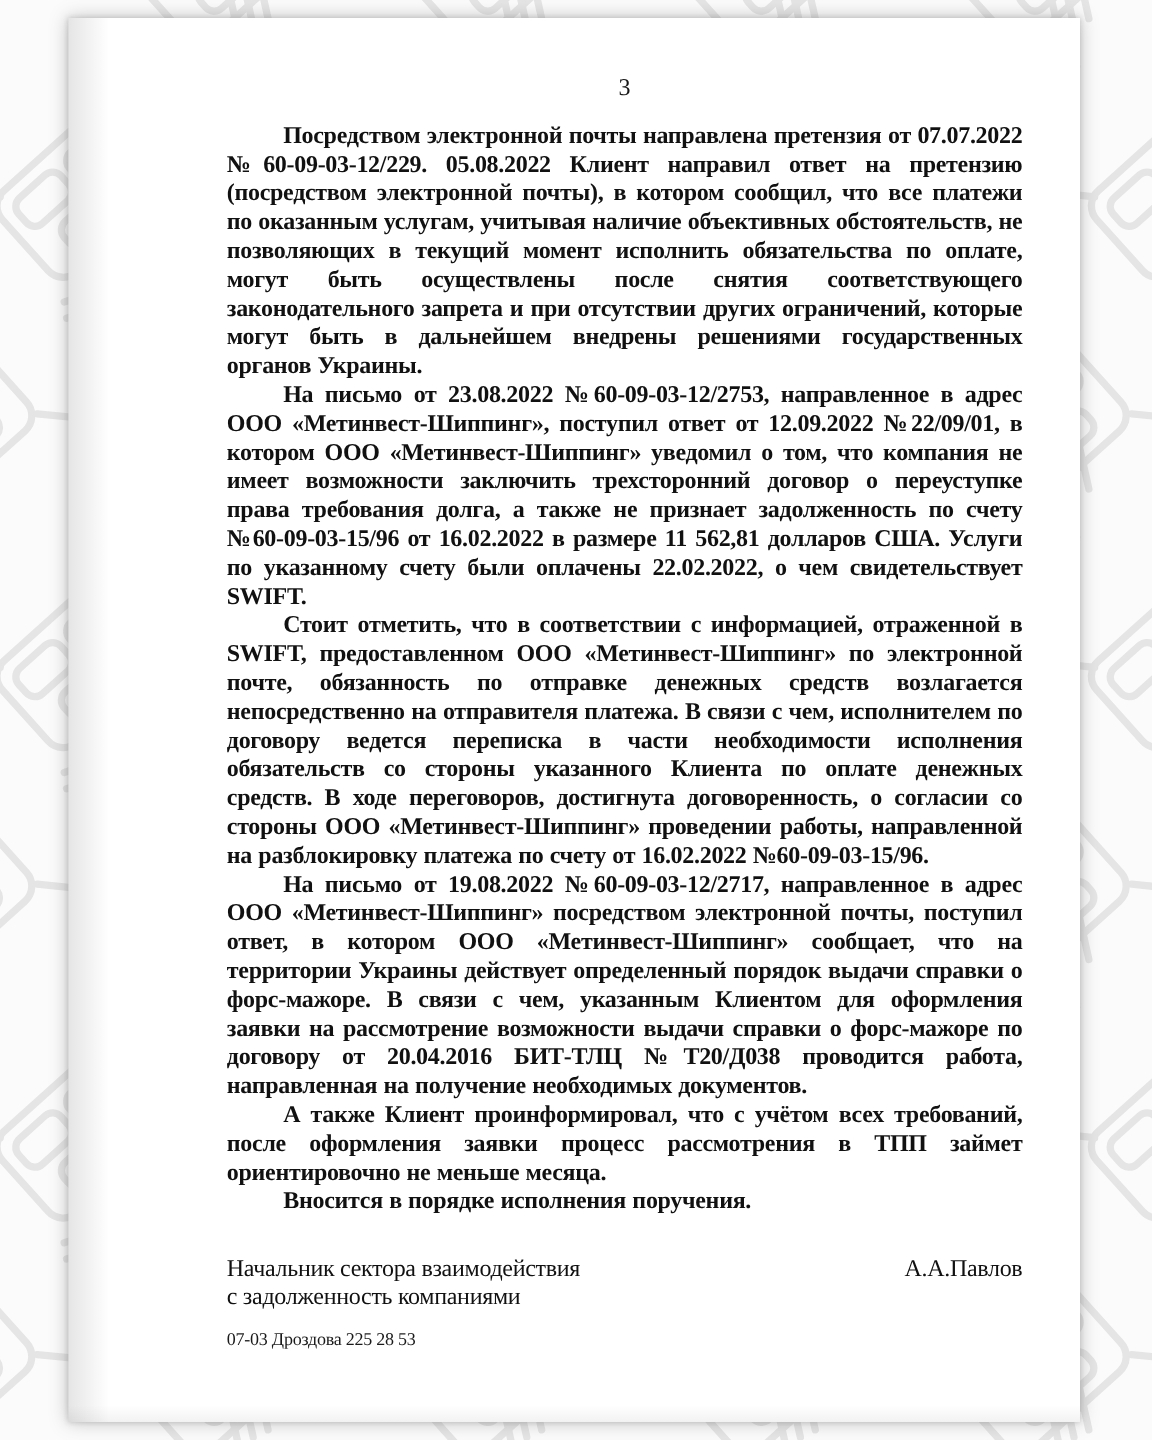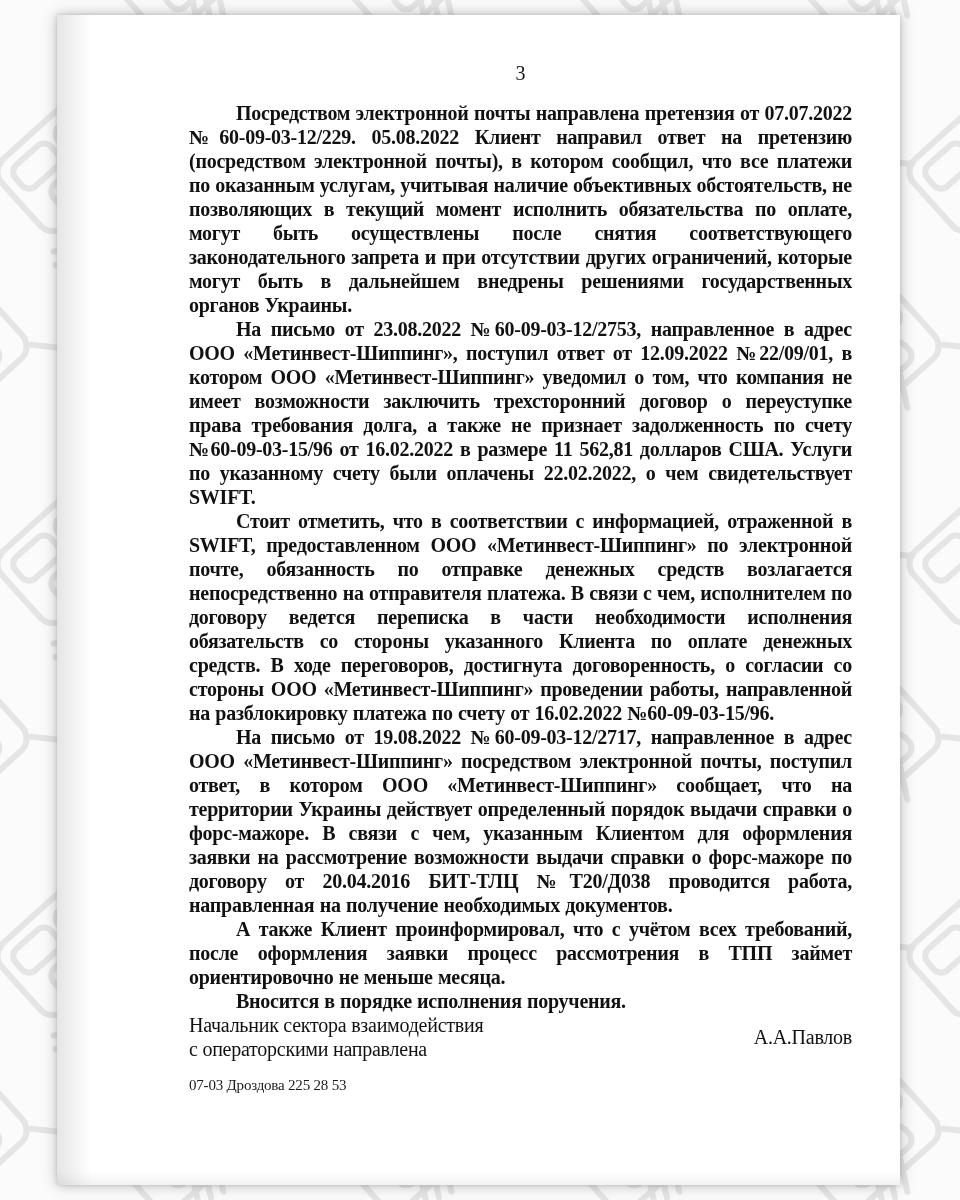--- a/index.html
+++ b/index.html
@@ -71,23 +71,24 @@
   }
   .attachment {
     font-size: 20px;
     line-height: 24px;
     color: #111111;
     letter-spacing: -0.25px;
     margin-top: 28px;
   }
   .signature {
     width: 663px;
+    margin-top: 32px;
     display: flex;
     justify-content: space-between;
-    align-items: center;
+    align-items: flex-start;
   }
   .sig-position {
     font-size: 20px;
     line-height: 24px;
     color: #111111;
     letter-spacing: -0.25px;
   }
   .sig-name {
     font-size: 20px;
     line-height: 24px;
@@ -646,19 +647,19 @@
     <p class="para">Стоит отметить, что в соответствии с информацией, отраженной в SWIFT, предоставленном ООО «Метинвест-Шиппинг» по электронной почте, обязанность по отправке денежных средств возлагается непосредственно на отправителя платежа. В связи с чем, исполнителем по договору ведется переписка в части необходимости исполнения обязательств со стороны указанного Клиента по оплате денежных средств. В ходе переговоров, достигнута договоренность, о согласии со стороны ООО «Метинвест-Шиппинг» проведении работы, направленной на разблокировку платежа по счету от 16.02.2022 №60-09-03-15/96.</p>
     <p class="para">На письмо от 19.08.2022 №60-09-03-12/2717, направленное в адрес ООО «Метинвест-Шиппинг» посредством электронной почты, поступил ответ, в котором ООО «Метинвест-Шиппинг» сообщает, что на территории Украины действует определенный порядок выдачи справки о форс-мажоре. В связи с чем, указанным Клиентом для оформления заявки на рассмотрение возможности выдачи справки о форс-мажоре по договору от 20.04.2016 БИТ-ТЛЦ №Т20/Д038 проводится работа, направленная на получение необходимых документов.</p>
     <p class="para">А также Клиент проинформировал, что с учётом всех требований, после оформления заявки процесс рассмотрения в ТПП займет ориентировочно не меньше месяца.</p>
     <p class="para">Вносится в порядке исполнения поручения.</p>
   </div>
 
 
   <div class="signature">
     <div class="sig-position">
       <div>Начальник сектора взаимодействия</div>
-      <div>с операторскими направлена</div>
+      <div>с задолженность компаниями</div>
     </div>
     <div class="sig-name">А.А.Павлов</div>
   </div>
 
   <div class="footer-ref">07-03 Дроздова 225 28 53</div>
 </div>
 
 </body></html>

